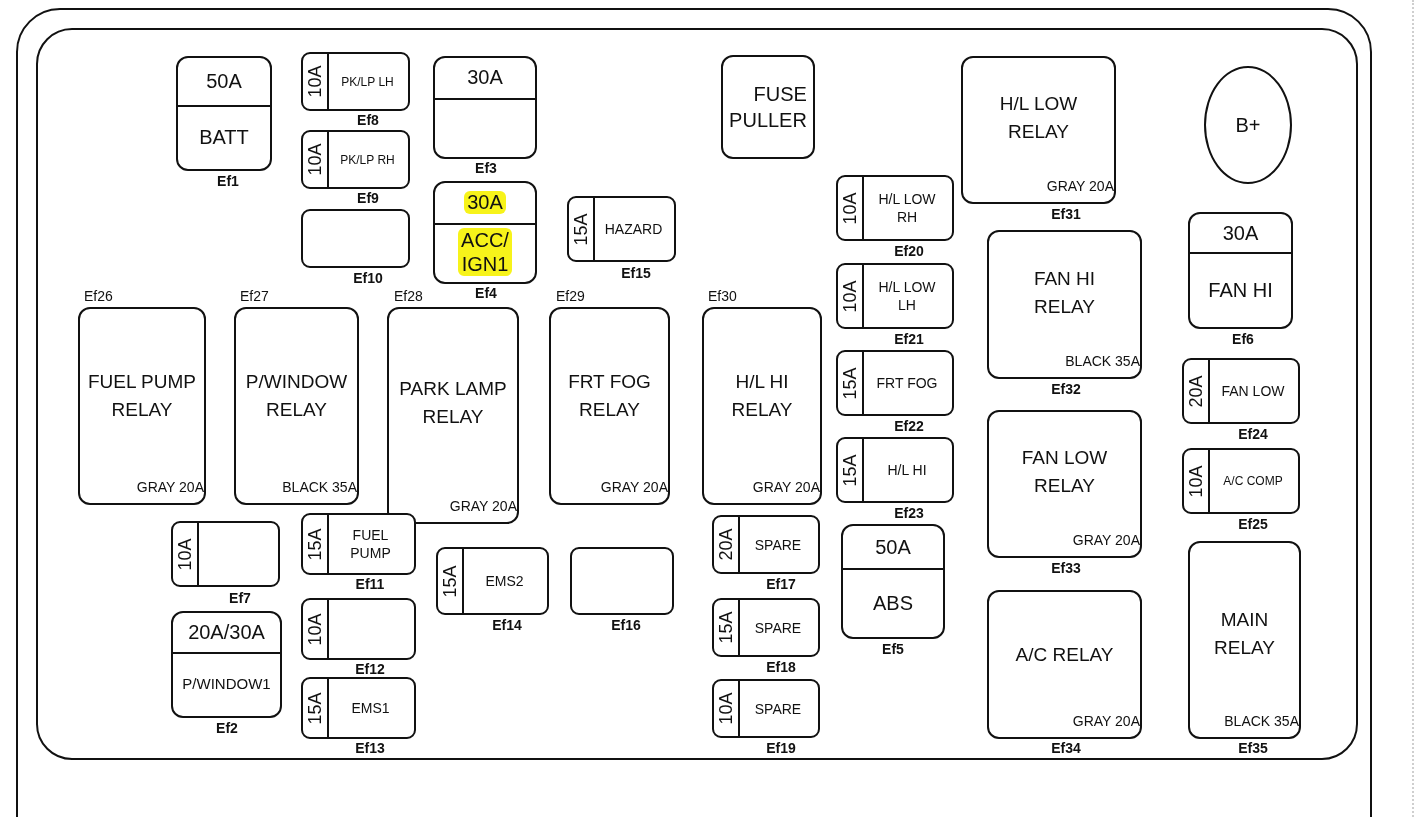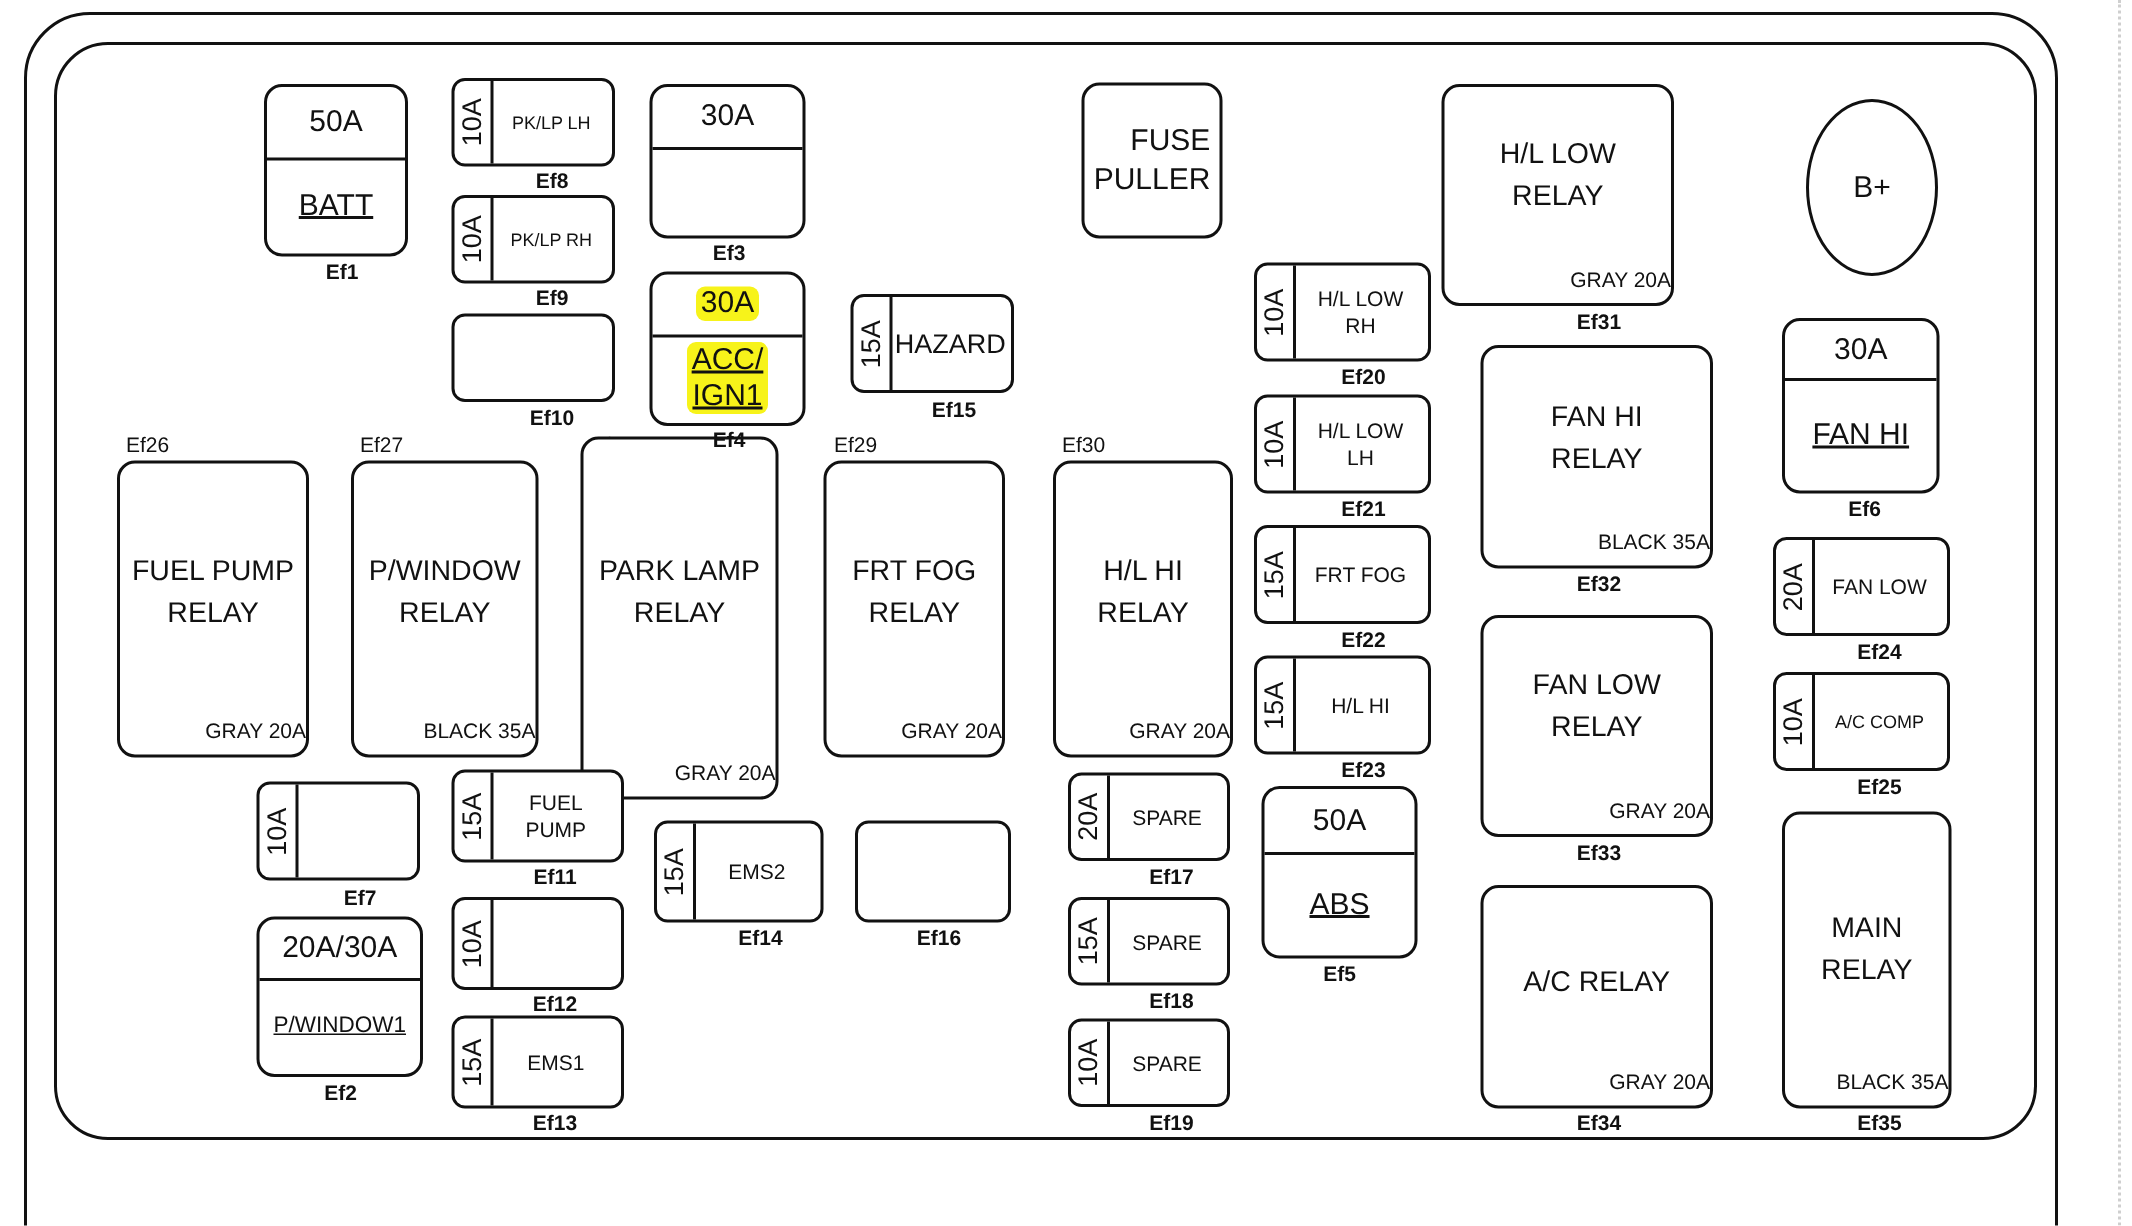--- a/index.html
+++ b/index.html
@@ -14,21 +14,21 @@
   .box { position: absolute; border: 2px solid #111; border-radius: 12px; box-sizing: border-box;
          background: #fff; }
   .box.small { border-radius: 9px; }
   .relay .name { position: absolute; left: 0; right: 0; top: 36%; text-align: center;
                  font-size: 19px; line-height: 28px; white-space: pre-line; transform: translateY(-20%); }
   .relay .spec { position: absolute; left: 0; right: 0; bottom: 8px; text-align: right; font-size: 14px; }
   .maxi .rating { position: absolute; left: 0; right: 0; top: 0; height: 42%; border-bottom: 2px solid #111;
                   display: flex; align-items: center; justify-content: center; font-size: 20px; }
   .maxi .name { position: absolute; left: 0; right: 0; top: 42%; bottom: 0; display: flex;
                 align-items: center; justify-content: center; text-align: center; font-size: 20px;
-                white-space: pre-line; line-height: 24px; text-decoration: underline; }
+                white-space: pre-line; line-height: 24px; }
   .mini .rating { position: absolute; left: 0; top: 0; bottom: 0; width: 24px; border-right: 2px solid #111;
                   display: flex; align-items: center; justify-content: center; }
   .mini .rating span { display: inline-block; transform: rotate(-90deg); font-size: 18px; white-space: nowrap; }
   .mini .name { position: absolute; left: 26px; right: 2px; top: 0; bottom: 0; display: flex;
                 align-items: center; justify-content: center; text-align: center; font-size: 14px;
                 white-space: pre-line; line-height: 18px; }
   .label { position: absolute; font-size: 14px; white-space: nowrap; }
   .label.c { transform: translateX(-50%); font-weight: bold; }
   .plain-name { position: absolute; left: 0; right: 0; top: 0; bottom: 0; display: flex; align-items: center;
                 justify-content: center; text-align: right; font-size: 20px; white-space: pre-line; line-height: 26px; }
@@ -52,21 +52,21 @@
 </div>
 
 <div class="label" style="left:240px;top:288px">Ef27</div>
 <div class="box relay" style="left:234px;top:307px;width:125px;height:198px">
   <div class="name">P/WINDOW
 RELAY</div>
   <div class="spec">BLACK 35A</div>
 </div>
 
 <div class="label" style="left:394px;top:288px">Ef28</div>
-<div class="box relay" style="left:387px;top:291px;width:132px;height:242px">
+<div class="box relay" style="left:387px;top:307px;width:132px;height:217px">
   <div class="name">PARK LAMP
 RELAY</div>
   <div class="spec">GRAY 20A</div>
 </div>
 
 <div class="label" style="left:556px;top:288px">Ef29</div>
 <div class="box relay" style="left:549px;top:307px;width:121px;height:198px">
   <div class="name">FRT FOG
 RELAY</div>
   <div class="spec">GRAY 20A</div>
@@ -167,21 +167,21 @@
 </div>
 <div class="label c" style="left:368px;top:190px">Ef9</div>
 
 <div class="box small" style="left:301px;top:209px;width:109px;height:59px"></div>
 <div class="label c" style="left:368px;top:270px">Ef10</div>
 
 <div class="box mini small" style="left:567px;top:196px;width:109px;height:66px">
   <div class="rating">
       <span>15A</span>
     </div>
-  <div class="name" style="font-size:18px">HAZARD</div>
+  <div class="name" style="font-size:14px">HAZARD</div>
 </div>
 <div class="label c" style="left:636px;top:265px">Ef15</div>
 
 <div class="box mini small" style="left:836px;top:175px;width:118px;height:66px">
   <div class="rating">
       <span>10A</span>
     </div>
   <div class="name">H/L LOW
 RH</div>
 </div>

